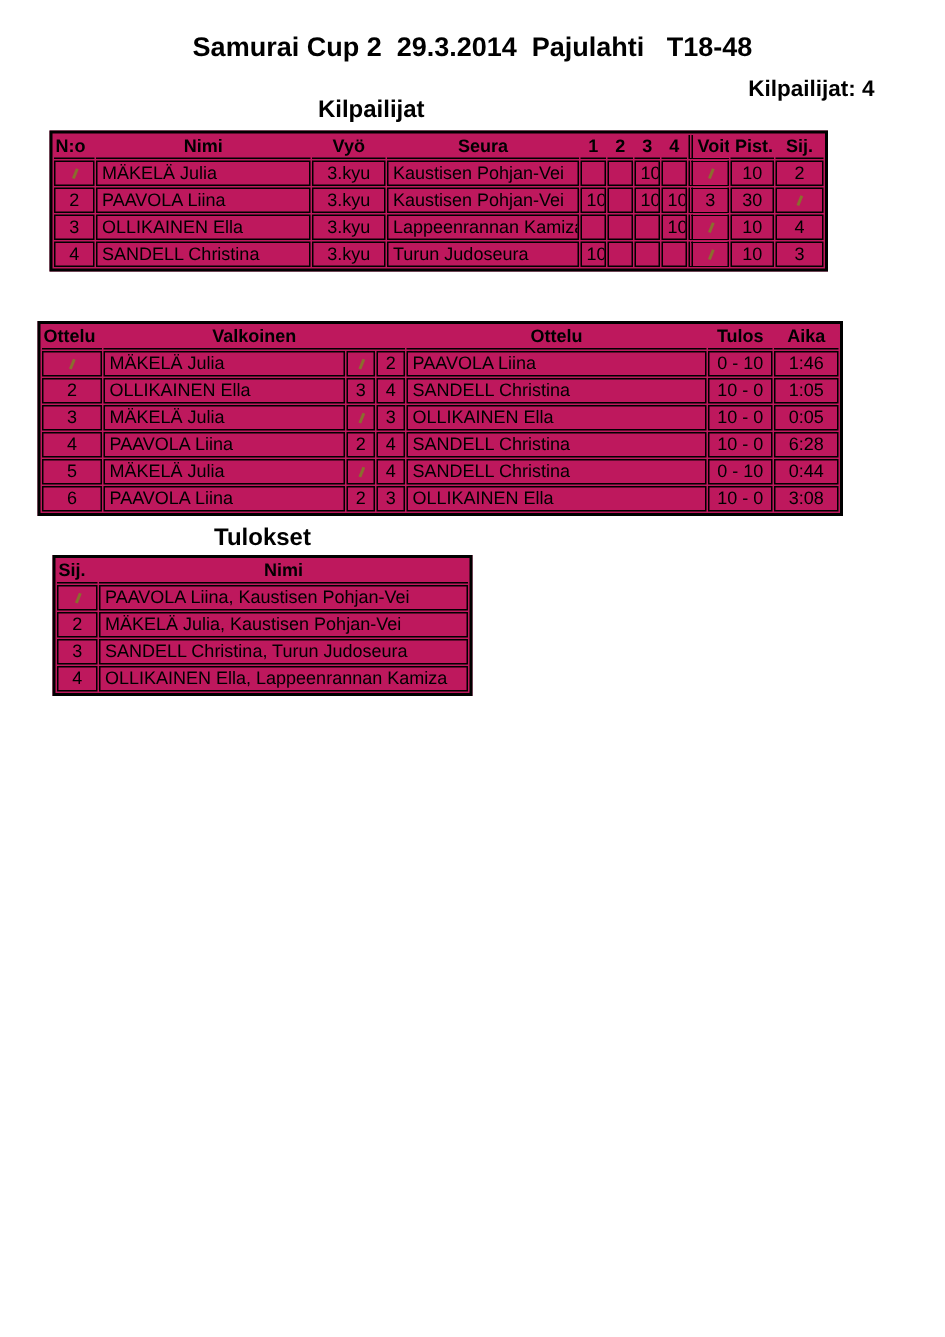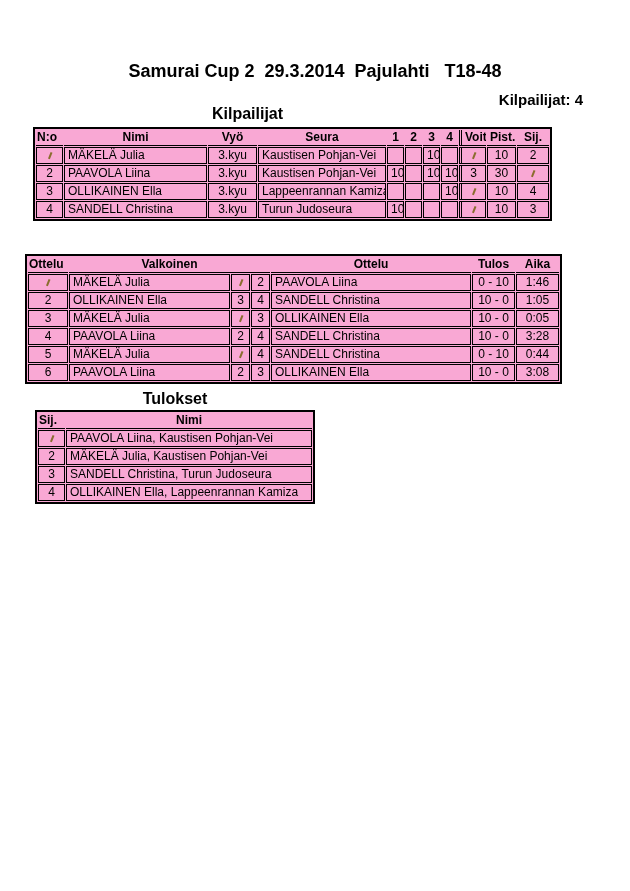--- a/index.html
+++ b/index.html
@@ -4,21 +4,20 @@
 <style>
   html, body { margin: 0; padding: 0; background: #ffffff; }
   .page {
     position: relative;
     width: 630px;
     height: 730px;
     background: #ffffff;
     color: #000000;
     font-family: "Liberation Sans", sans-serif;
     overflow: hidden;
-    margin-top: 40px;
   }
   .title {
     position: absolute;
     top: 21px; left: 0; width: 630px;
     text-align: center;
     font-size: 18px;
     font-weight: bold;
     white-space: pre;
   }
   .count-label {
@@ -36,21 +35,21 @@
   #h-kilpailijat { top: 65px;  left: 33px; width: 429px; }
   #h-ottelut     { top: 196px; left: 25px; width: 512px; }
   #h-tulokset    { top: 350px; left: 35px; width: 280px; }
 
   table {
     position: absolute;
     border-collapse: separate;
     border-spacing: 1px;
     border: 2px solid #000;
     table-layout: fixed;
-    background: #f9a8d4;
+    background: #be185d;
   }
   #t-kilpailijat { top: 87px;  left: 33px; width: 519px; }
   #t-ottelut     { top: 214px; left: 25px; width: 537px; }
   #t-tulokset    { top: 370px; left: 35px; width: 280px; }
 
   th, td {
     font-size: 12px;
     line-height: 13px;
     height: 15px;
     padding: 0 3px;
@@ -225,21 +224,21 @@
           <td>10 - 0</td>
           <td>0:05</td>
         </tr>
         <tr>
           <td>4</td>
           <td class="al">PAAVOLA Liina</td>
           <td>2</td>
           <td>4</td>
           <td class="al">SANDELL Christina</td>
           <td>10 - 0</td>
-          <td>3:28</td>
+          <td>6:28</td>
         </tr>
         <tr>
           <td>5</td>
           <td class="al">MÄKELÄ Julia</td>
           <td class="g1">1</td>
           <td>4</td>
           <td class="al">SANDELL Christina</td>
           <td>0 - 10</td>
           <td>0:44</td>
         </tr>

